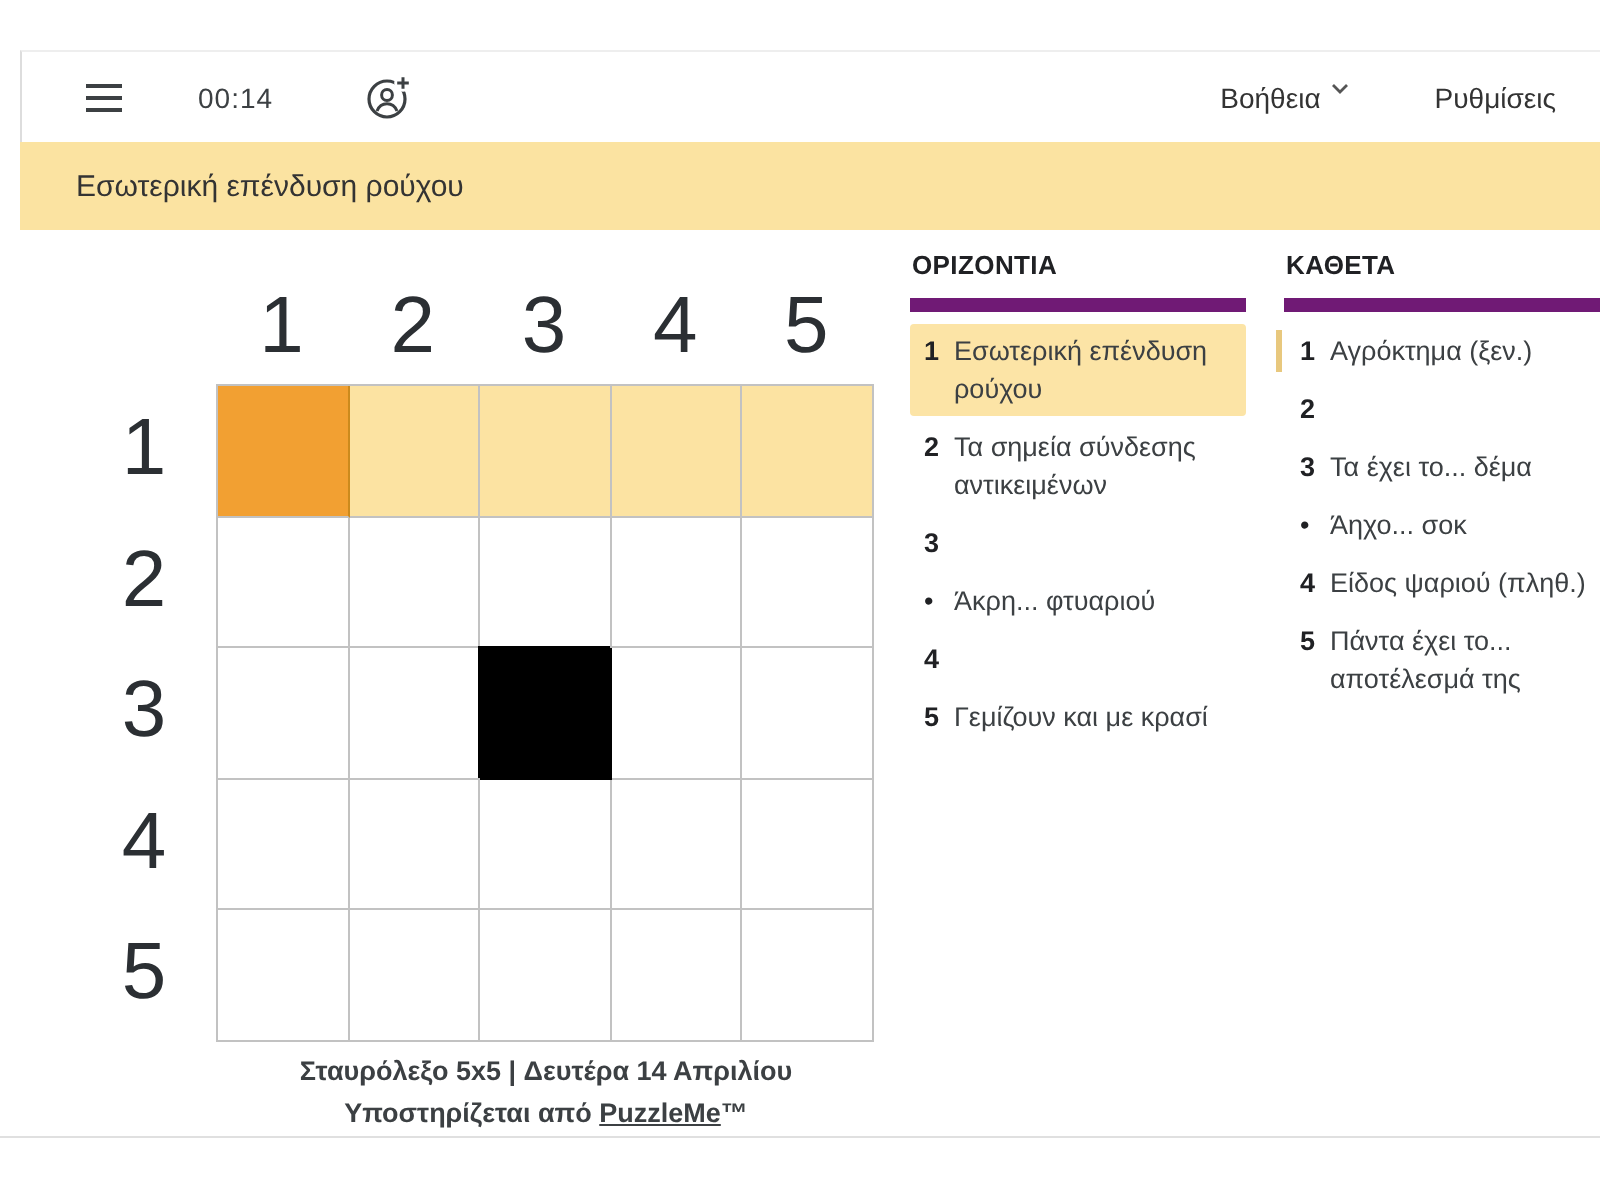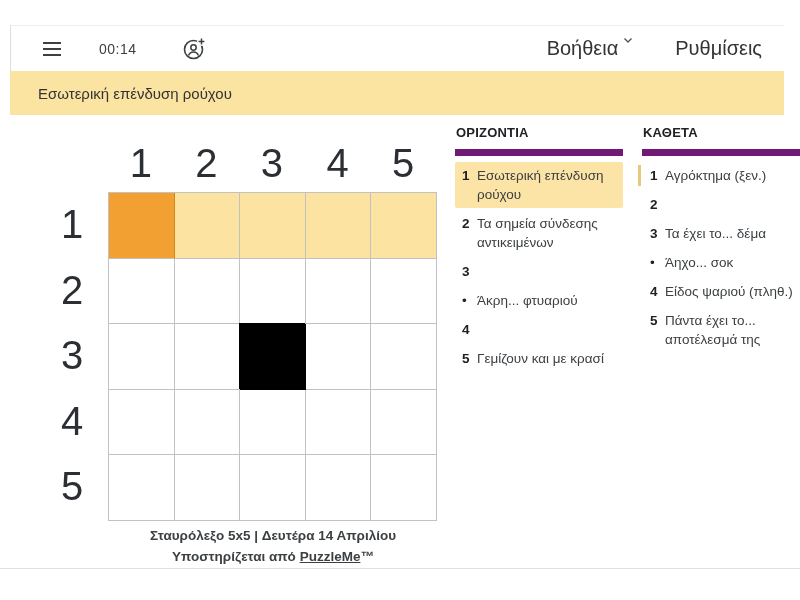--- a/index.html
+++ b/index.html
@@ -1,28 +1,28 @@
 <!DOCTYPE html>
 <html style="--accent-selected: #F2A032; --row-highlight: #FCE3A2; --banner-bg: #FBE3A1; --clue-highlight: #FCE4A6; --crossing-bar: #E8C87E; --black-cell: #000000;"><head>
 <meta charset="utf-8">
 <style>
   * { margin:0; padding:0; box-sizing:border-box; }
   html,body { width:800px; height:600px; background:#fff; overflow:hidden;
     font-family:"Liberation Sans", sans-serif; color:#3c4043; }
-  .page { position:absolute; left:10px; top:25px; right:16px; }
+  .page { position:absolute; left:10px; top:25px; right:0; }
 
   
   .toolbar { height:46px; background:#fff; border-left:1px solid #ddd; border-top:1px solid #eee;
     display:flex; align-items:center; padding:0 16px 0 28px; }
   .hamburger { background:none; border:none; cursor:pointer; display:flex; flex-direction:column; gap:4px; padding:4px; }
   .hamburger span { display:block; width:18px; height:2px; background:#3c4043; }
   .timer { margin-left:34px; font-size:14px; color:#3c4043; letter-spacing:.5px; }
   .adduser { margin-left:44px; background:none; border:none; cursor:pointer; display:flex; }
   .spacer { flex:1; }
-  .tbtn { background:none; border:none; cursor:pointer; font-size:20px; color:#333;
+  .tbtn { background:none; border:none; cursor:pointer; font-size:14px; color:#333;
     font-family:inherit; display:flex; align-items:flex-start; gap:5px; }
   .help { margin-right:42px; }
   .settings { margin-right:6px; }
 
   
   .banner { height:44px; background:var(--banner-bg); display:flex; align-items:center;
     padding-left:28px; font-size:15px; color:#333; }
 
   .content { position:relative; }
 

